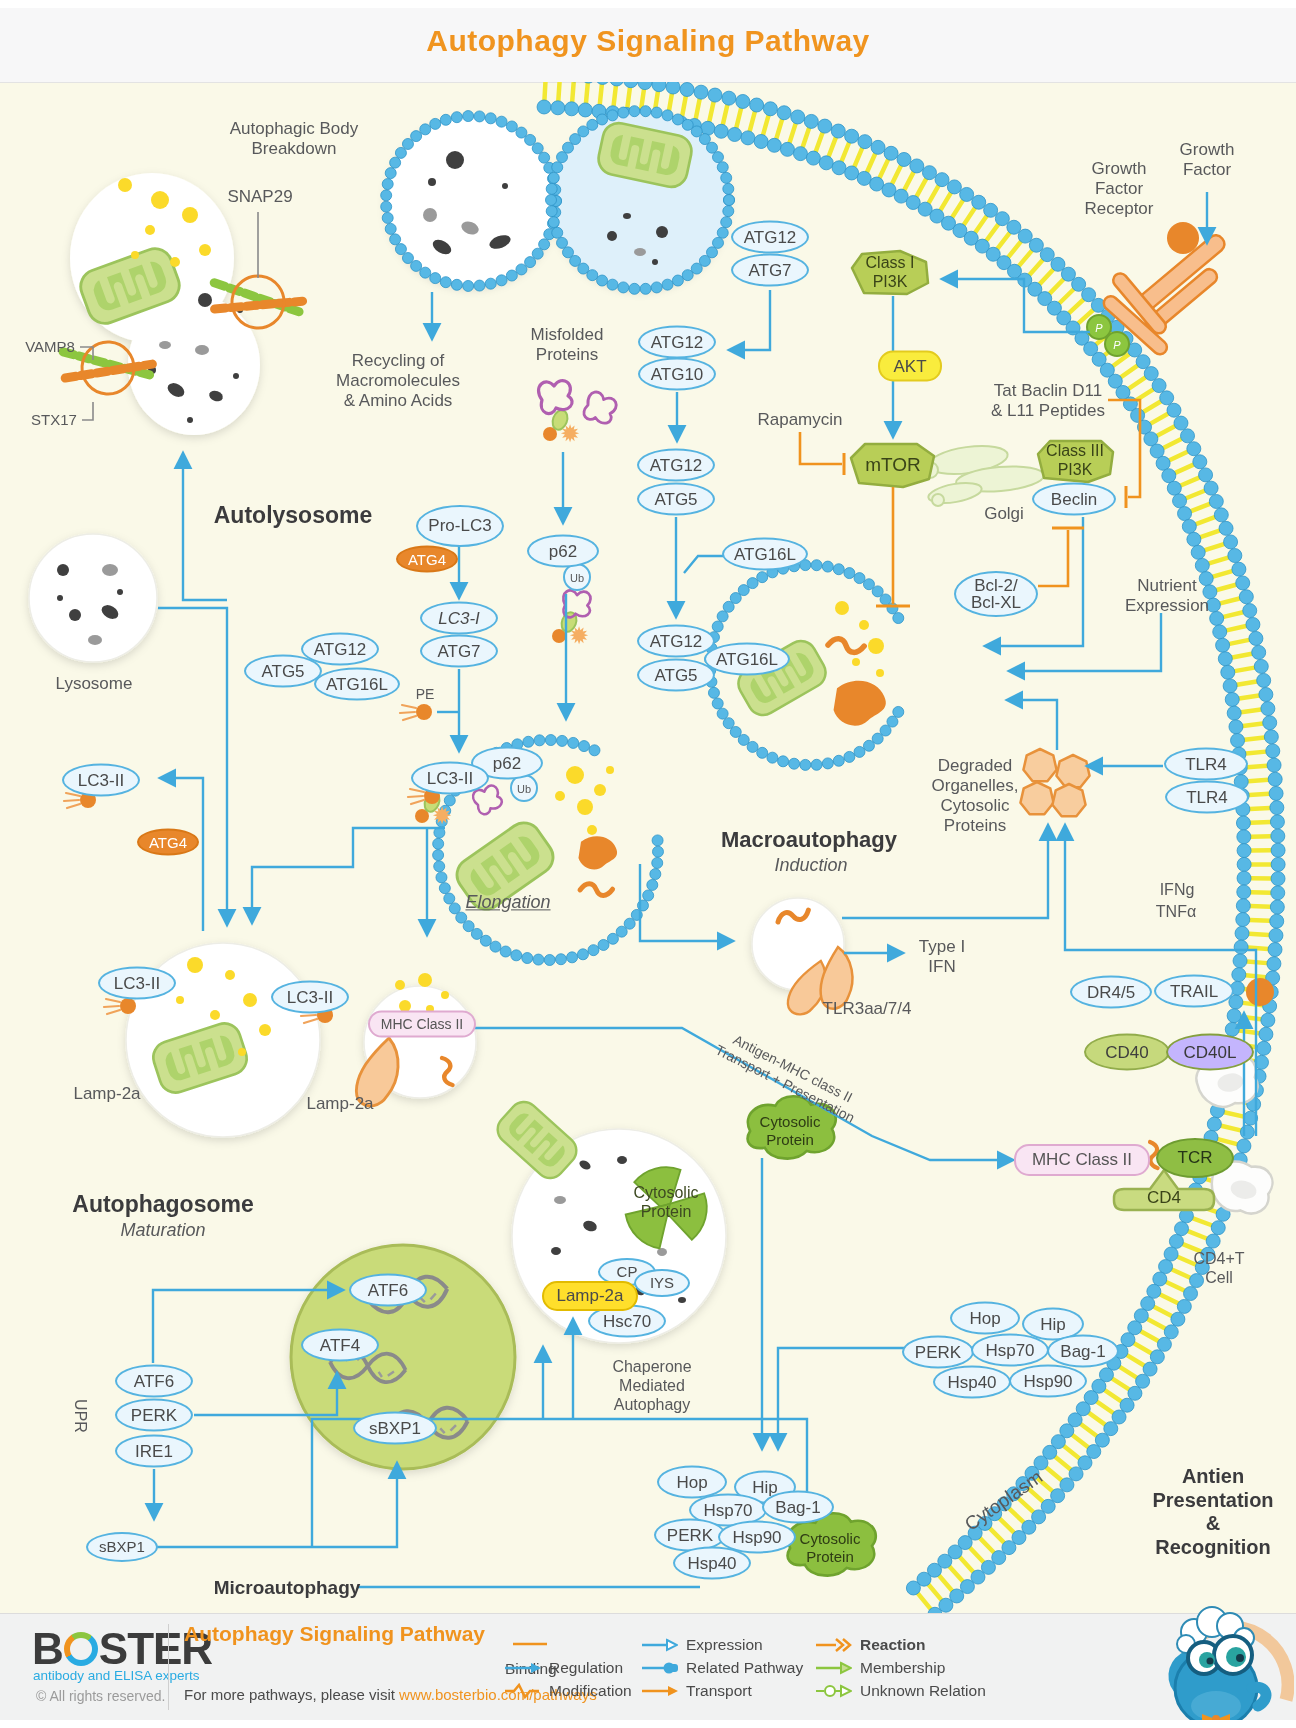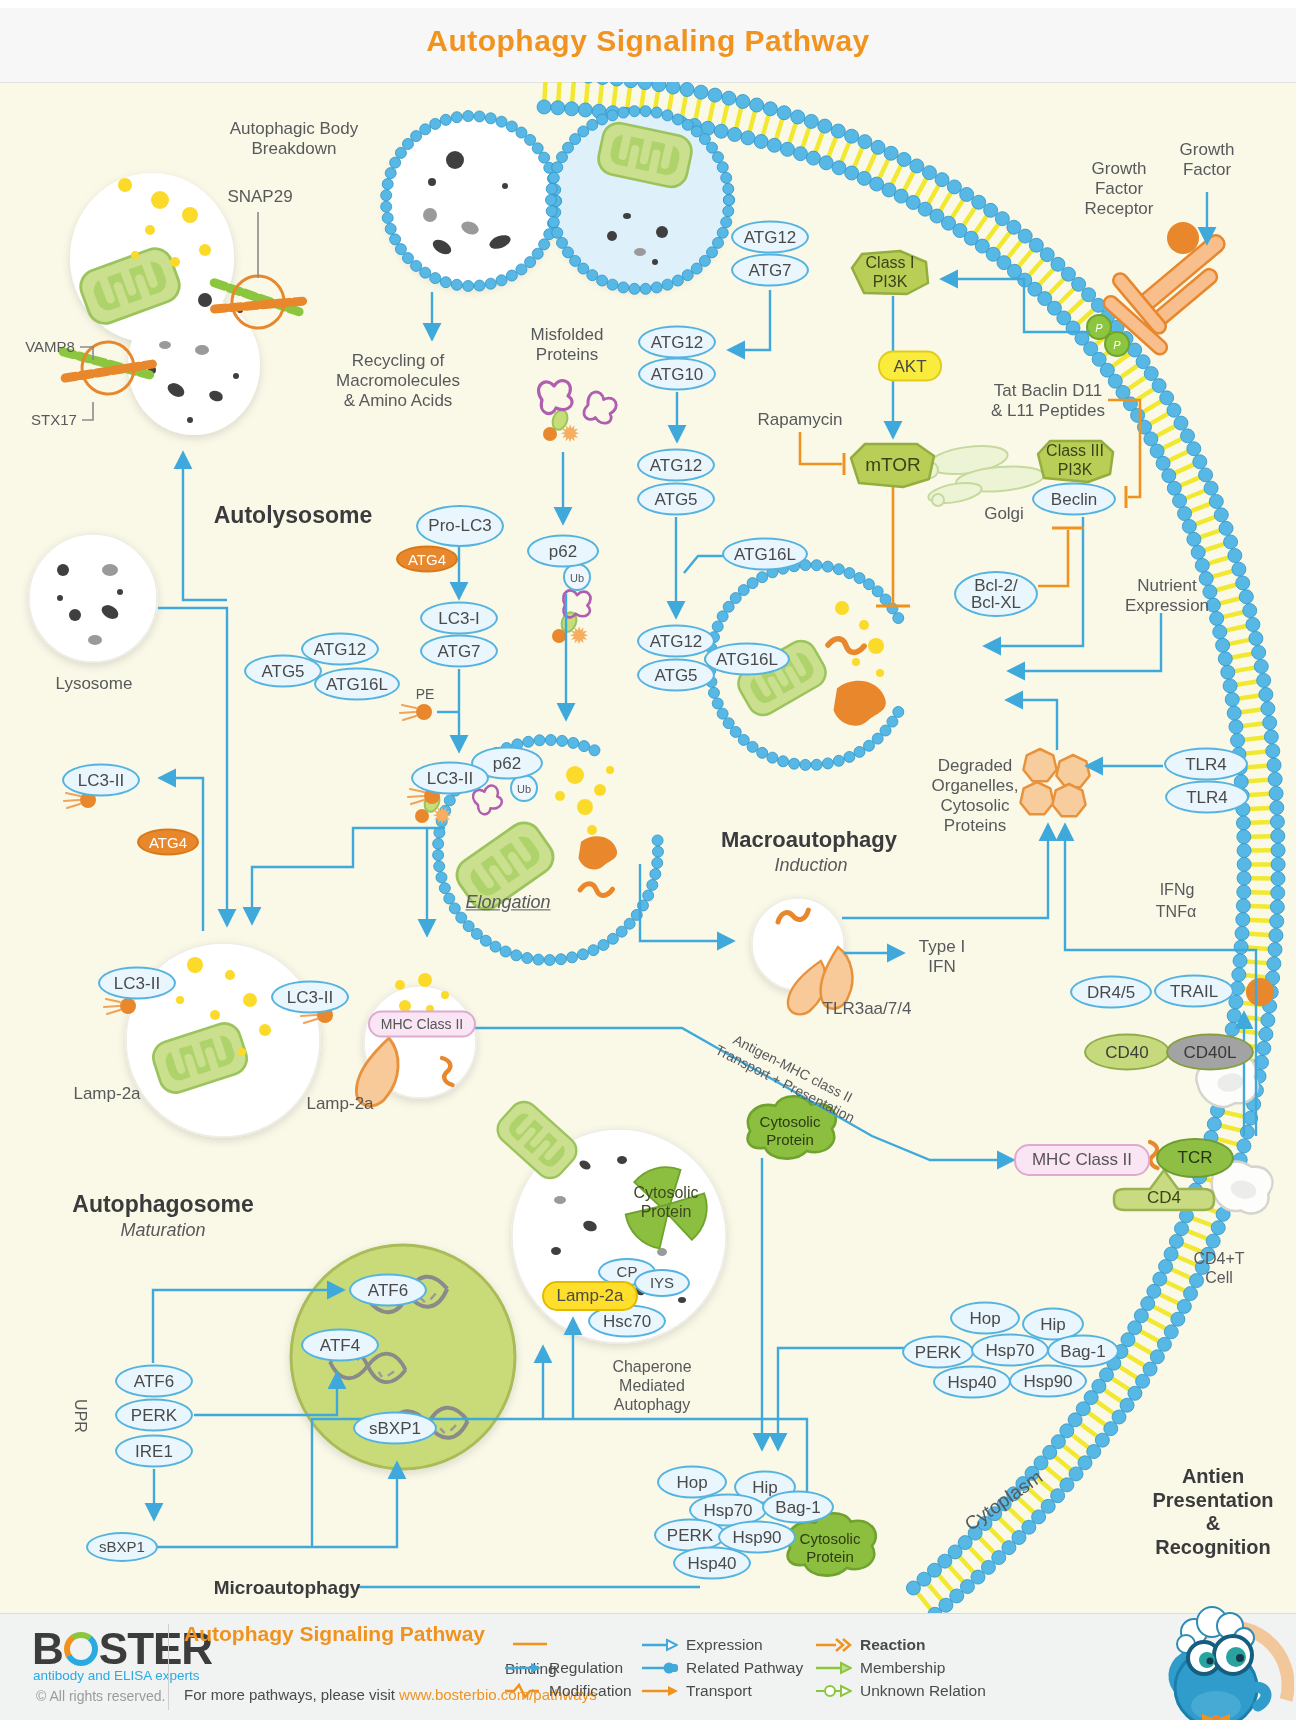--- a/index.html
+++ b/index.html
@@ -7,21 +7,21 @@
   .hdr{position:absolute;left:0;top:0;width:1296px;height:82px;background:#F7F7F8;border-bottom:1px solid #E3E3E3;display:flex;align-items:center;justify-content:center;}
   .hdr:before{content:"";position:absolute;left:0;top:0;width:100%;height:8px;background:#fff;}
   .hdr h1{margin:0;font-size:30px;font-weight:700;color:#F0941F;letter-spacing:.5px;}
   #canvas{position:absolute;left:0;top:82px;width:1296px;height:1531px;}
   #scene{position:absolute;left:0;top:0;}
   .node{position:absolute;transform:translate(-50%,-50%);display:flex;align-items:center;justify-content:center;text-align:center;border-radius:50%;background:#EAF6FD;border:2px solid #55B3E0;color:#4A4A4A;font-size:17px;line-height:1.02;white-space:pre-line;box-sizing:border-box;}
   .node.or{background:#E8872B;border-color:#D97817;color:#fff;font-size:15px;}
   .node.yl{background:#F9EC3D;border-color:#E3CB1E;border-radius:15px;}
   .node.lamp{background:#FFDF2B;border-color:#E2BB00;border-radius:15px;}
   .node.gr{background:#C6D97C;border-color:#92AC4B;color:#3E3E3E;}
-  .node.gr2{background:#a3a3a3;border-color:#85A03E;color:#3A3A3A;}
+  .node.gr2{background:#c4b5fd;border-color:#85A03E;color:#3A3A3A;}
   .node.dg{background:#8FBE44;border-color:#6E9C31;color:#253417;}
   .node.pk{background:#F9E5F3;border-color:#DFAAD0;border-radius:15px;color:#555;}
   .lbl{position:absolute;transform:translate(-50%,-50%);color:#58595B;font-size:17px;line-height:1.18;text-align:center;white-space:pre-line;}
   .lbl.b{font-weight:700;color:#3B3B3D;}
   .lbl.i{font-style:italic;}
   .ftr{position:absolute;left:0;top:1613px;width:1296px;height:107px;background:#F1F2F2;border-top:1px solid #DCDCDC;}
   .ftr .logo{position:absolute;left:32px;top:10px;display:flex;align-items:center;color:#3C3C3C;font-weight:700;font-size:44px;letter-spacing:-1px;}
   .oring{display:inline-block;width:34px;height:34px;border-radius:50%;background:conic-gradient(from 40deg,#29ABE2 0 200deg,#F0931E 200deg 285deg,#8CC63F 285deg 360deg);position:relative;margin:0 1px;}
   .oring:after{content:"";position:absolute;inset:6px;background:#F1F2F2;border-radius:50%;}
   .tagline{position:absolute;left:33px;top:54px;font-size:13.5px;color:#29ABE2;}
@@ -939,21 +939,21 @@
         <div class="node" style="left: 770px; top: 188px; width: 78px; height: 33px;">ATG7</div>
         <div class="node" style="left: 677px; top: 260px; width: 78px; height: 33px;">ATG12</div>
         <div class="node" style="left: 677px; top: 292px; width: 78px; height: 33px;">ATG10</div>
         <div class="node" style="left: 676px; top: 383px; width: 78px; height: 33px;">ATG12</div>
         <div class="node" style="left: 676px; top: 417px; width: 78px; height: 33px;">ATG5</div>
         <div class="node" style="left: 765px; top: 472px; width: 86px; height: 33px;">ATG16L</div>
         <div class="node" style="left: 676px; top: 559px; width: 78px; height: 33px;">ATG12</div>
         <div class="node" style="left: 747px; top: 577px; width: 86px; height: 33px;">ATG16L</div>
         <div class="node" style="left: 676px; top: 593px; width: 78px; height: 33px;">ATG5</div>
         <div class="node" style="left: 460px; top: 444px; width: 88px; height: 42px;">Pro-LC3</div>
-        <div class="node" style="left: 459px; top: 536px; width: 78px; height: 33px;">LC3-I</div>
+        <div class="node" style="left: 459px; top: 536px; width: 78px; height: 33px; font-style: italic;">LC3-I</div>
         <div class="node" style="left: 459px; top: 569px; width: 78px; height: 33px;">ATG7</div>
         <div class="node" style="left: 563px; top: 469px; width: 72px; height: 33px;">p62</div>
         <div class="node" style="left: 340px; top: 567px; width: 78px; height: 33px;">ATG12</div>
         <div class="node" style="left: 283px; top: 589px; width: 78px; height: 33px;">ATG5</div>
         <div class="node" style="left: 357px; top: 602px; width: 86px; height: 33px;">ATG16L</div>
         <div class="node" style="left: 1074px; top: 417px; width: 84px; height: 33px;">Beclin</div>
         <div class="node" style="left: 996px; top: 512px; width: 84px; height: 46px;">Bcl-2/
 Bcl-XL</div>
         <div class="node" style="left: 1206px; top: 682px; width: 84px; height: 33px;">TLR4</div>
         <div class="node" style="left: 1207px; top: 715px; width: 84px; height: 33px;">TLR4</div>

